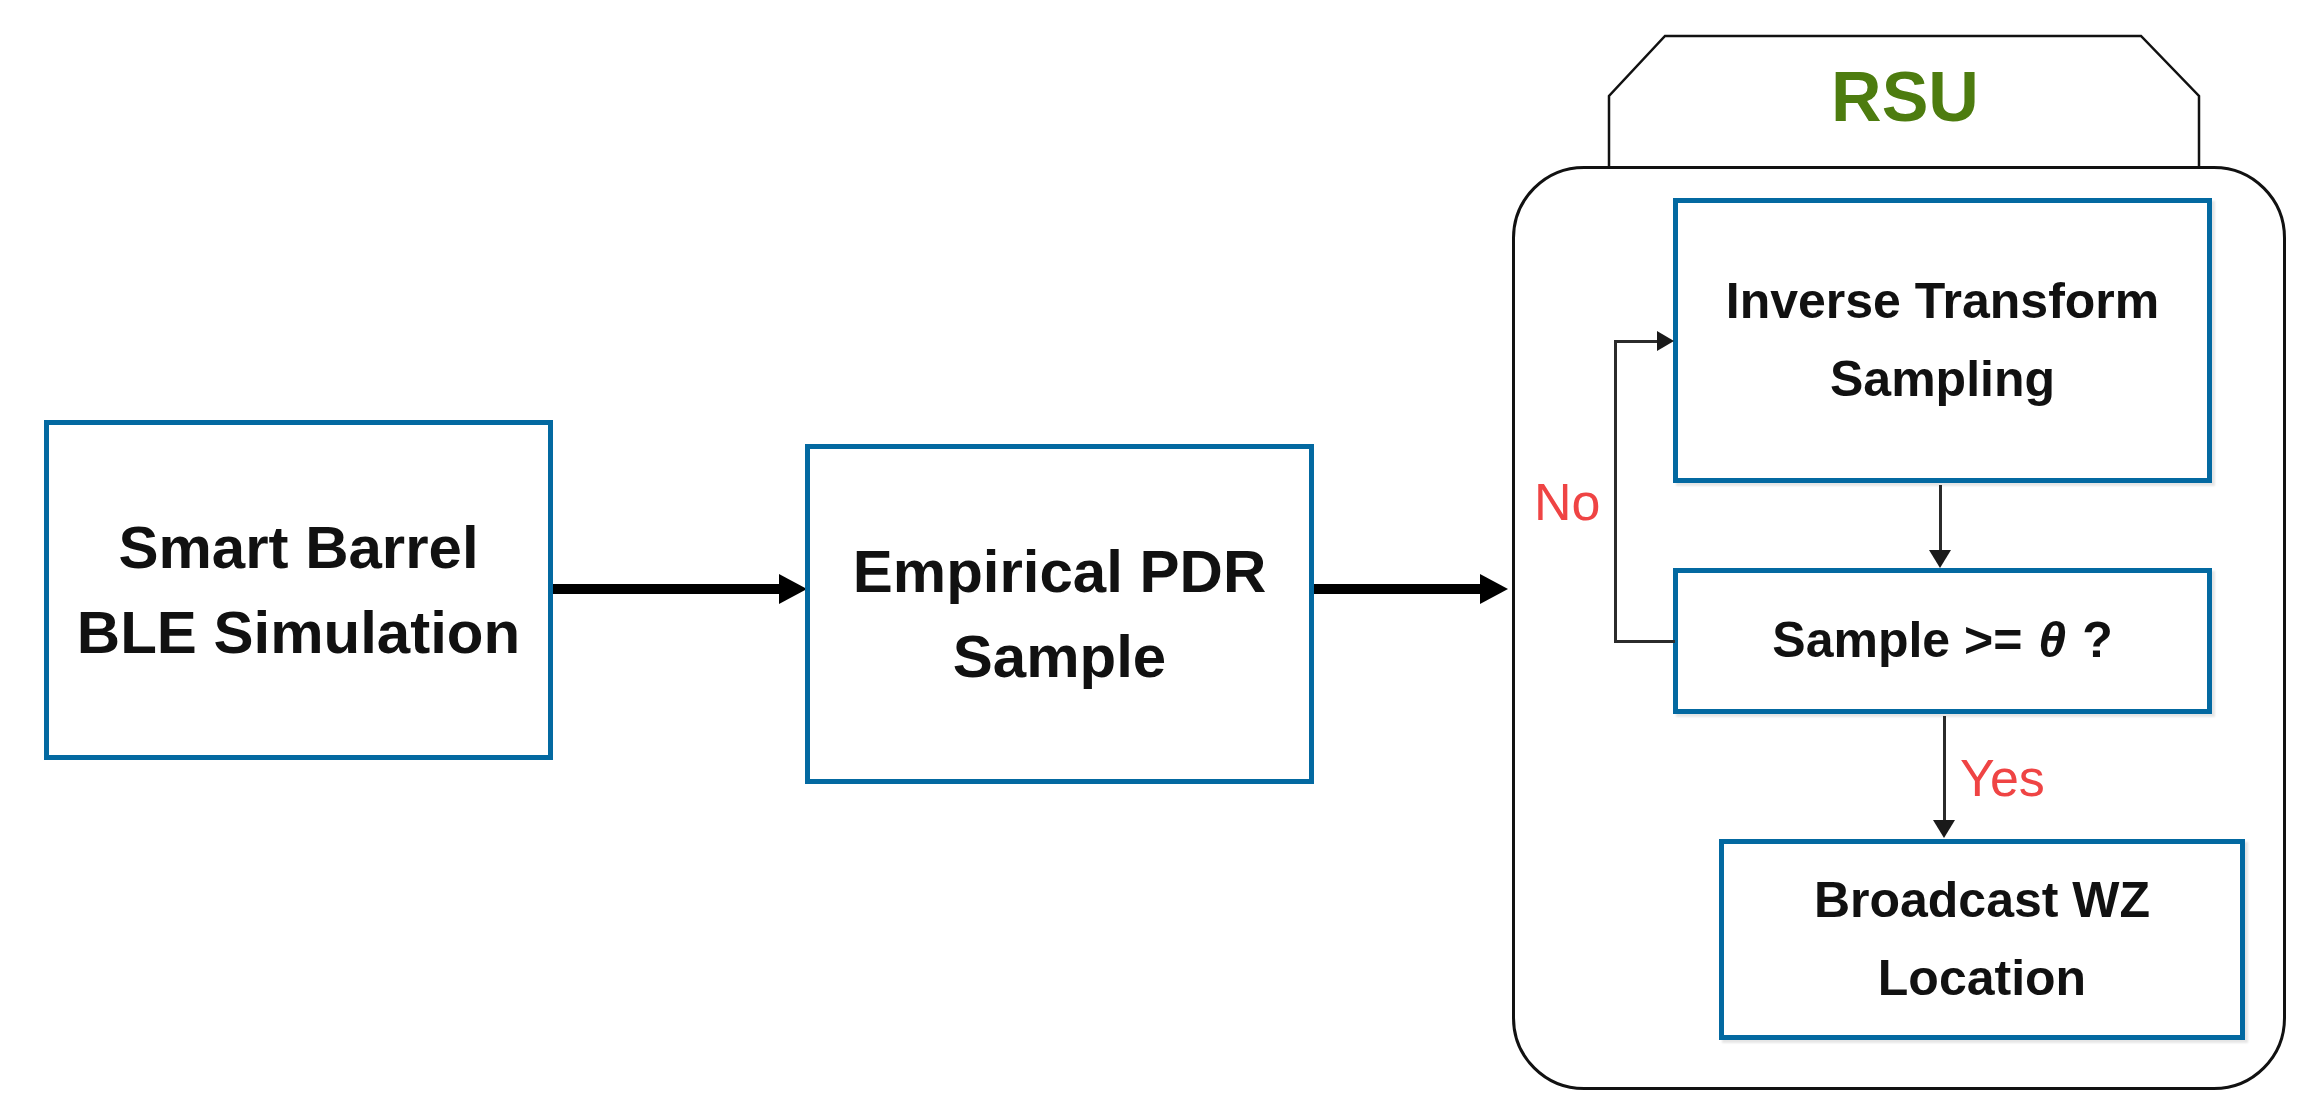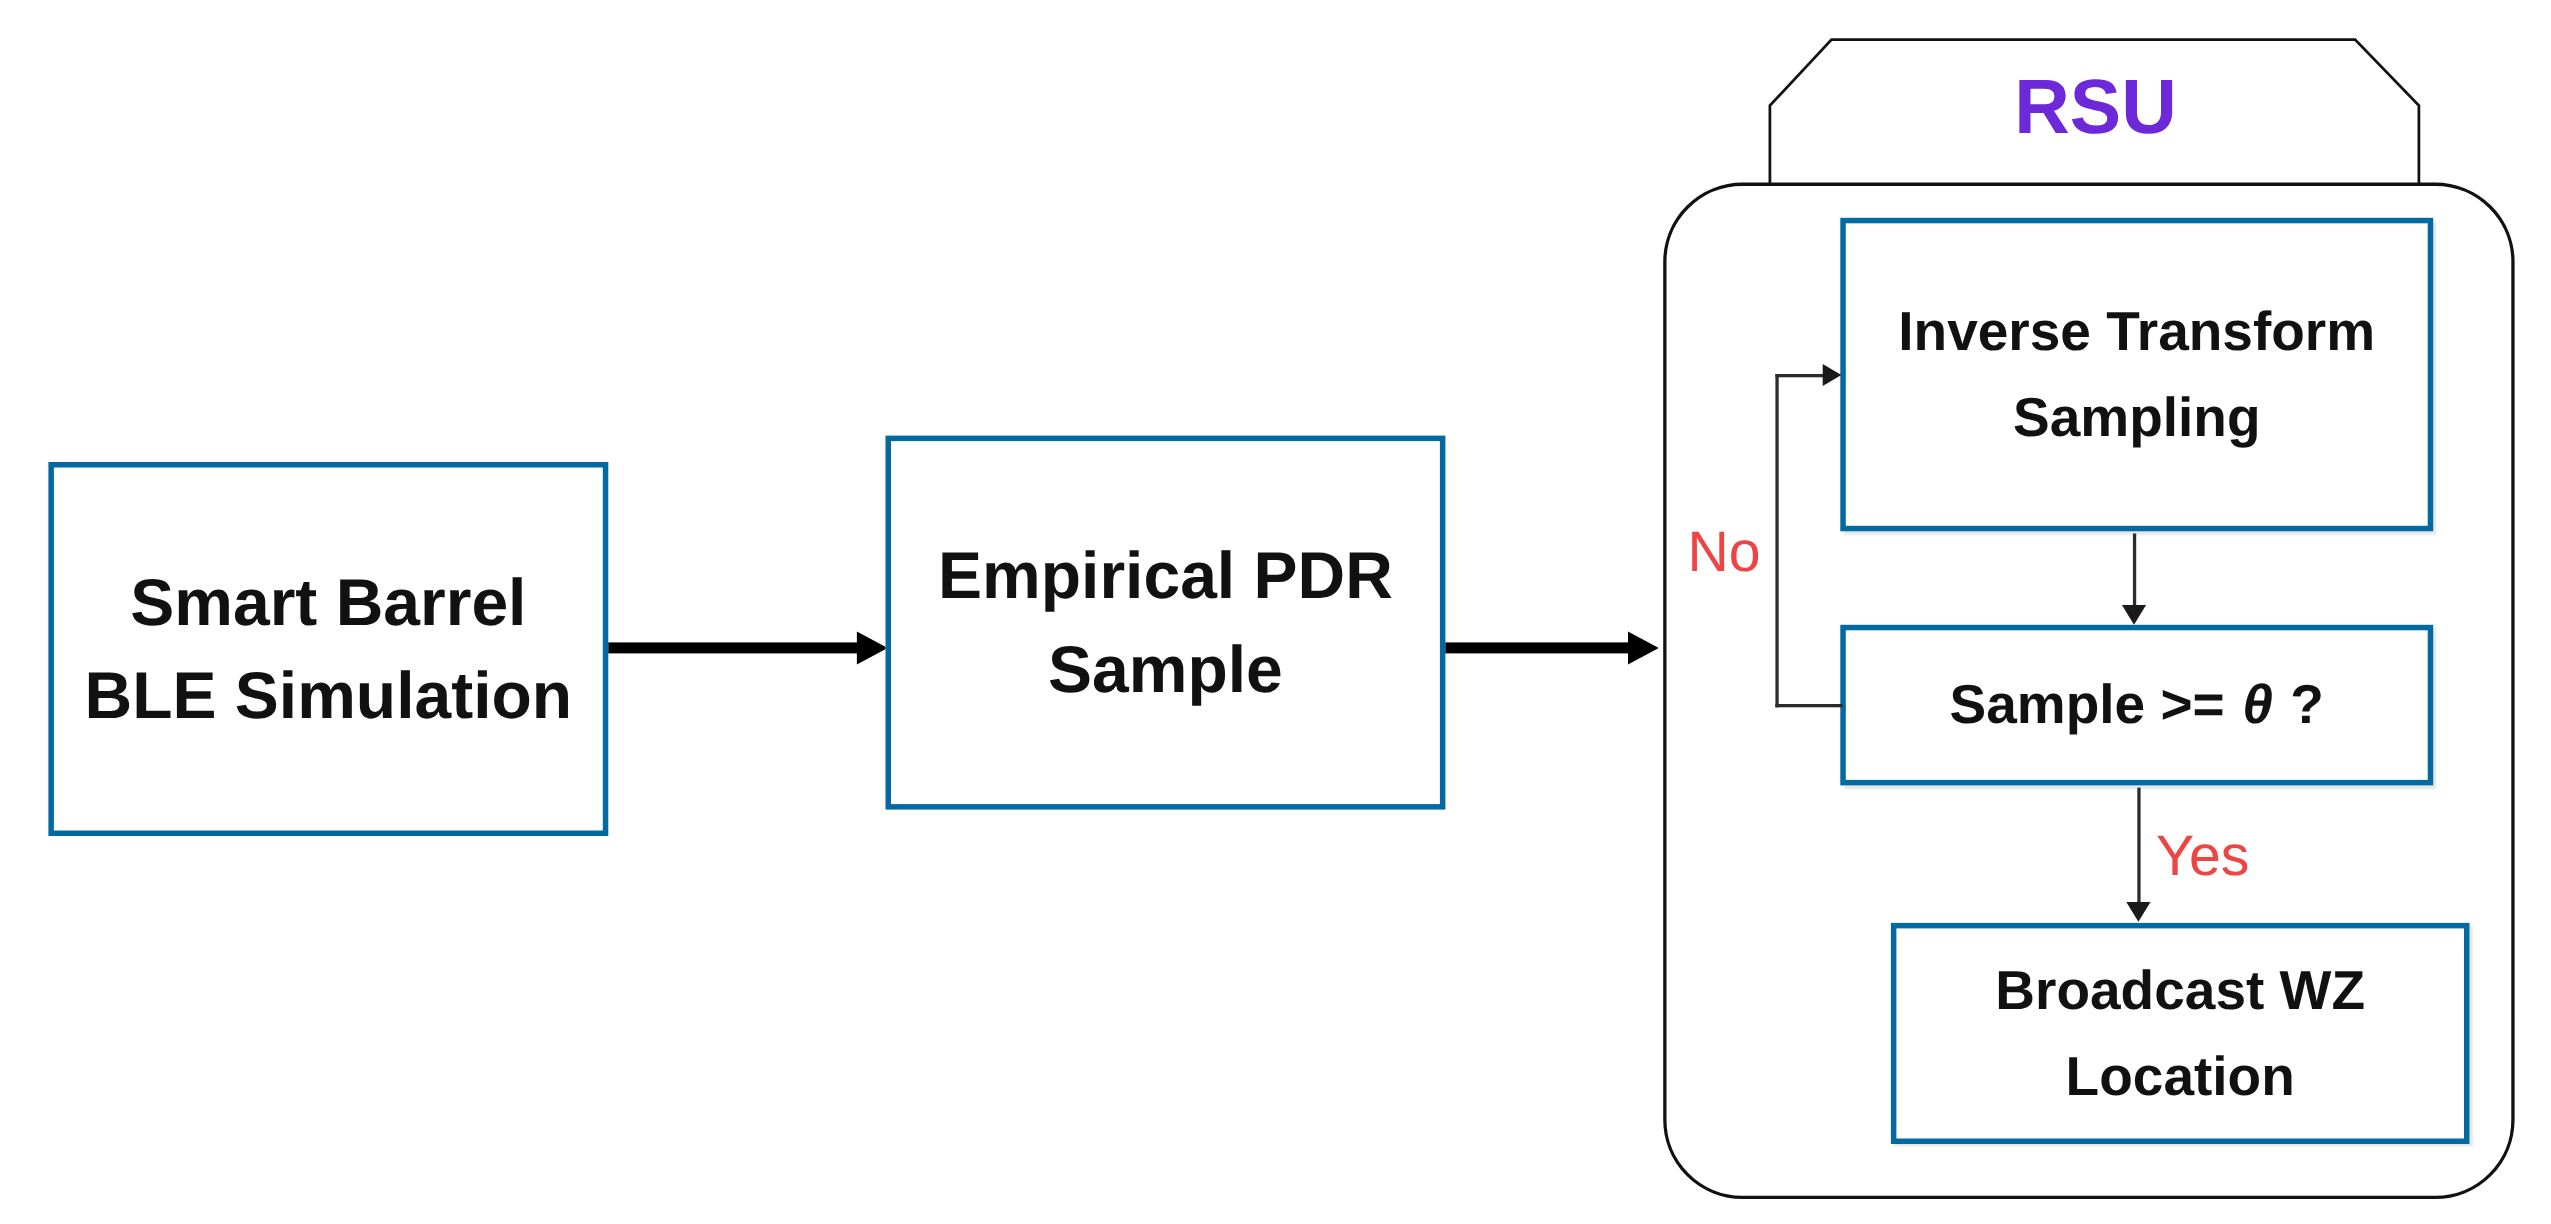--- a/index.html
+++ b/index.html
@@ -26,21 +26,21 @@
   .inner-node{font-size:50px;line-height:1.55;box-shadow:3px 3px 2px rgba(0,0,0,0.10);}
   .rsu-container{
     position:absolute;
     left:1512px;top:166px;width:774px;height:924px;
     border:3px solid #111111;border-radius:72px;
     background:#ffffff;box-sizing:border-box;
   }
   .rsu-tab{position:absolute;left:1595px;top:28px;width:620px;height:142px;}
   .rsu-label{
     position:absolute;left:1595px;top:62px;width:620px;
-    text-align:center;font-size:70px;font-weight:bold;color:#6d28d9;line-height:1;
+    text-align:center;font-size:70px;font-weight:bold;color:#4d7c0f;line-height:1;
   }
   
   .thick-shaft{position:absolute;height:10px;background:#000000;}
   .thick-head{
     position:absolute;width:0;height:0;
     border-top:15px solid transparent;
     border-bottom:15px solid transparent;
     border-left:28px solid #000000;
   }
   
@@ -71,21 +71,21 @@
   <div class="node outer-node" style="left:44px;top:420px;width:509px;height:340px;">
     <div>
       <div>Smart Barrel</div>
       <div>BLE Simulation</div>
     </div>
   </div>
 
   <div class="thick-shaft" style="left:553px;top:584px;width:228px;"></div>
   <div class="thick-head" style="left:779px;top:574px;"></div>
 
-  <div class="node outer-node" style="left:805px;top:396px;width:509px;height:340px;">
+  <div class="node outer-node" style="left:805px;top:444px;width:509px;height:340px;">
     <div>
       <div>Empirical PDR</div>
       <div>Sample</div>
     </div>
   </div>
 
   <div class="thick-shaft" style="left:1314px;top:584px;width:168px;"></div>
   <div class="thick-head" style="left:1480px;top:574px;"></div>
 
   <svg class="rsu-tab" viewBox="0 0 620 142">

